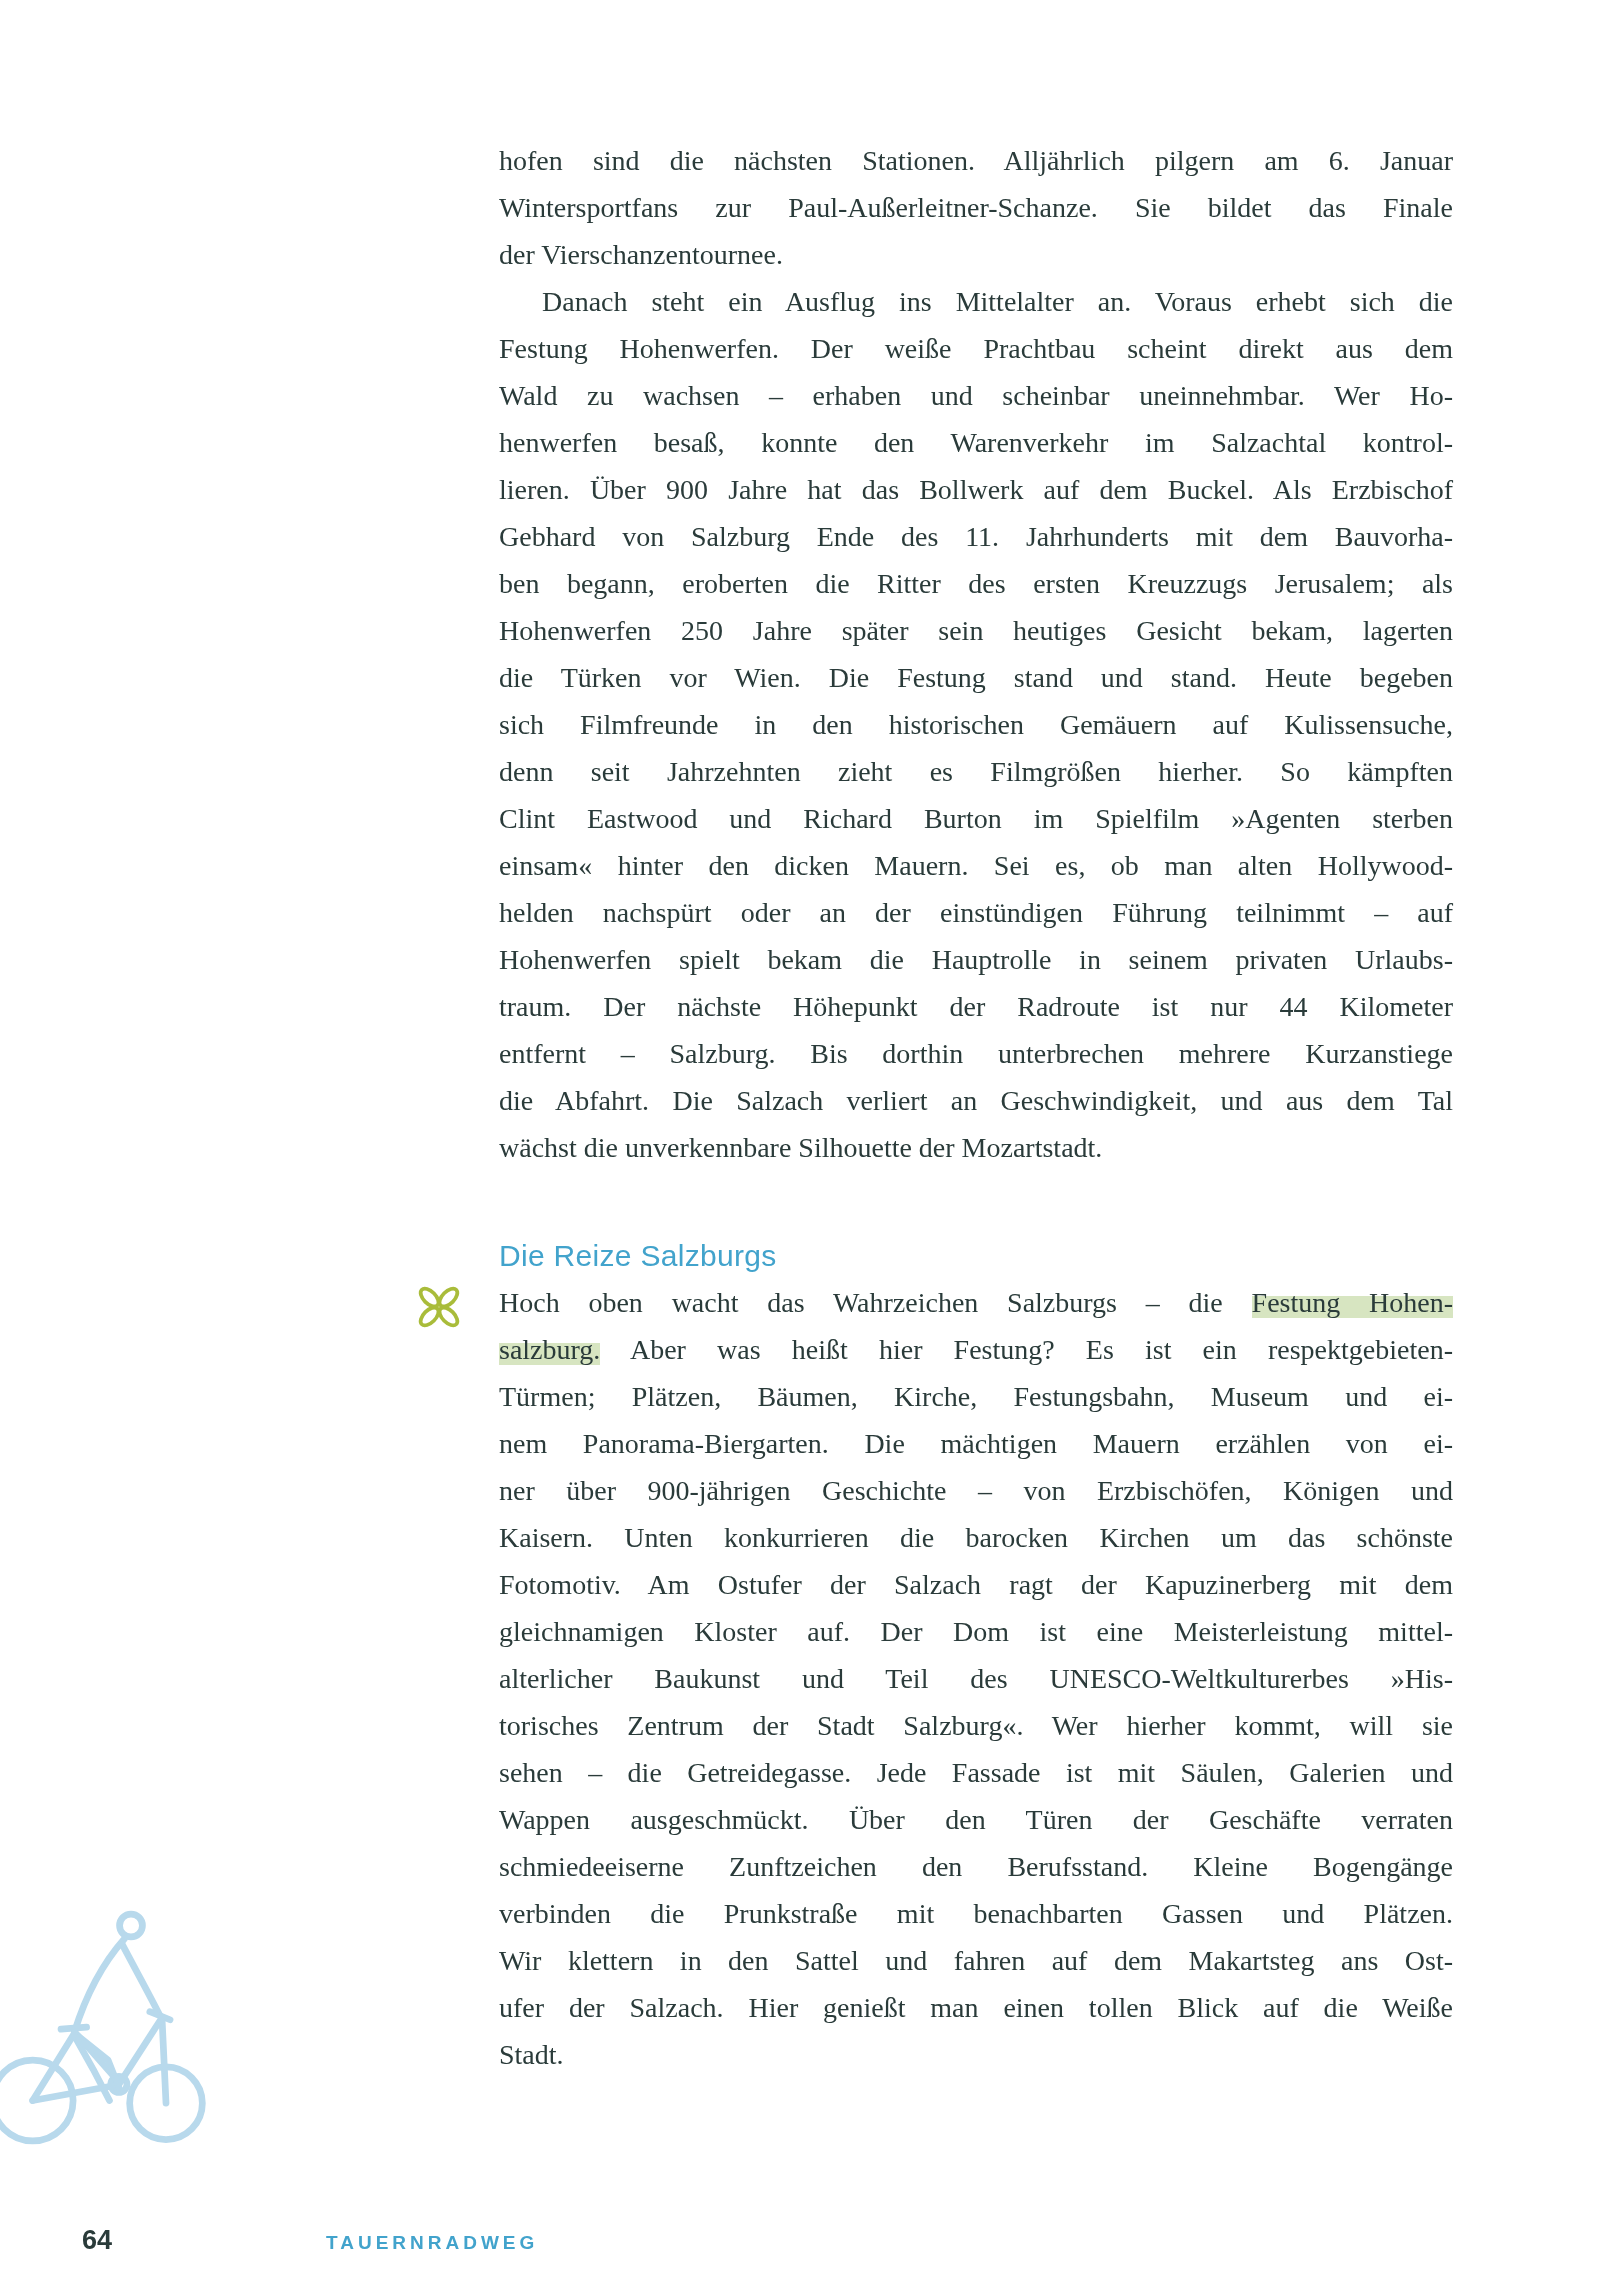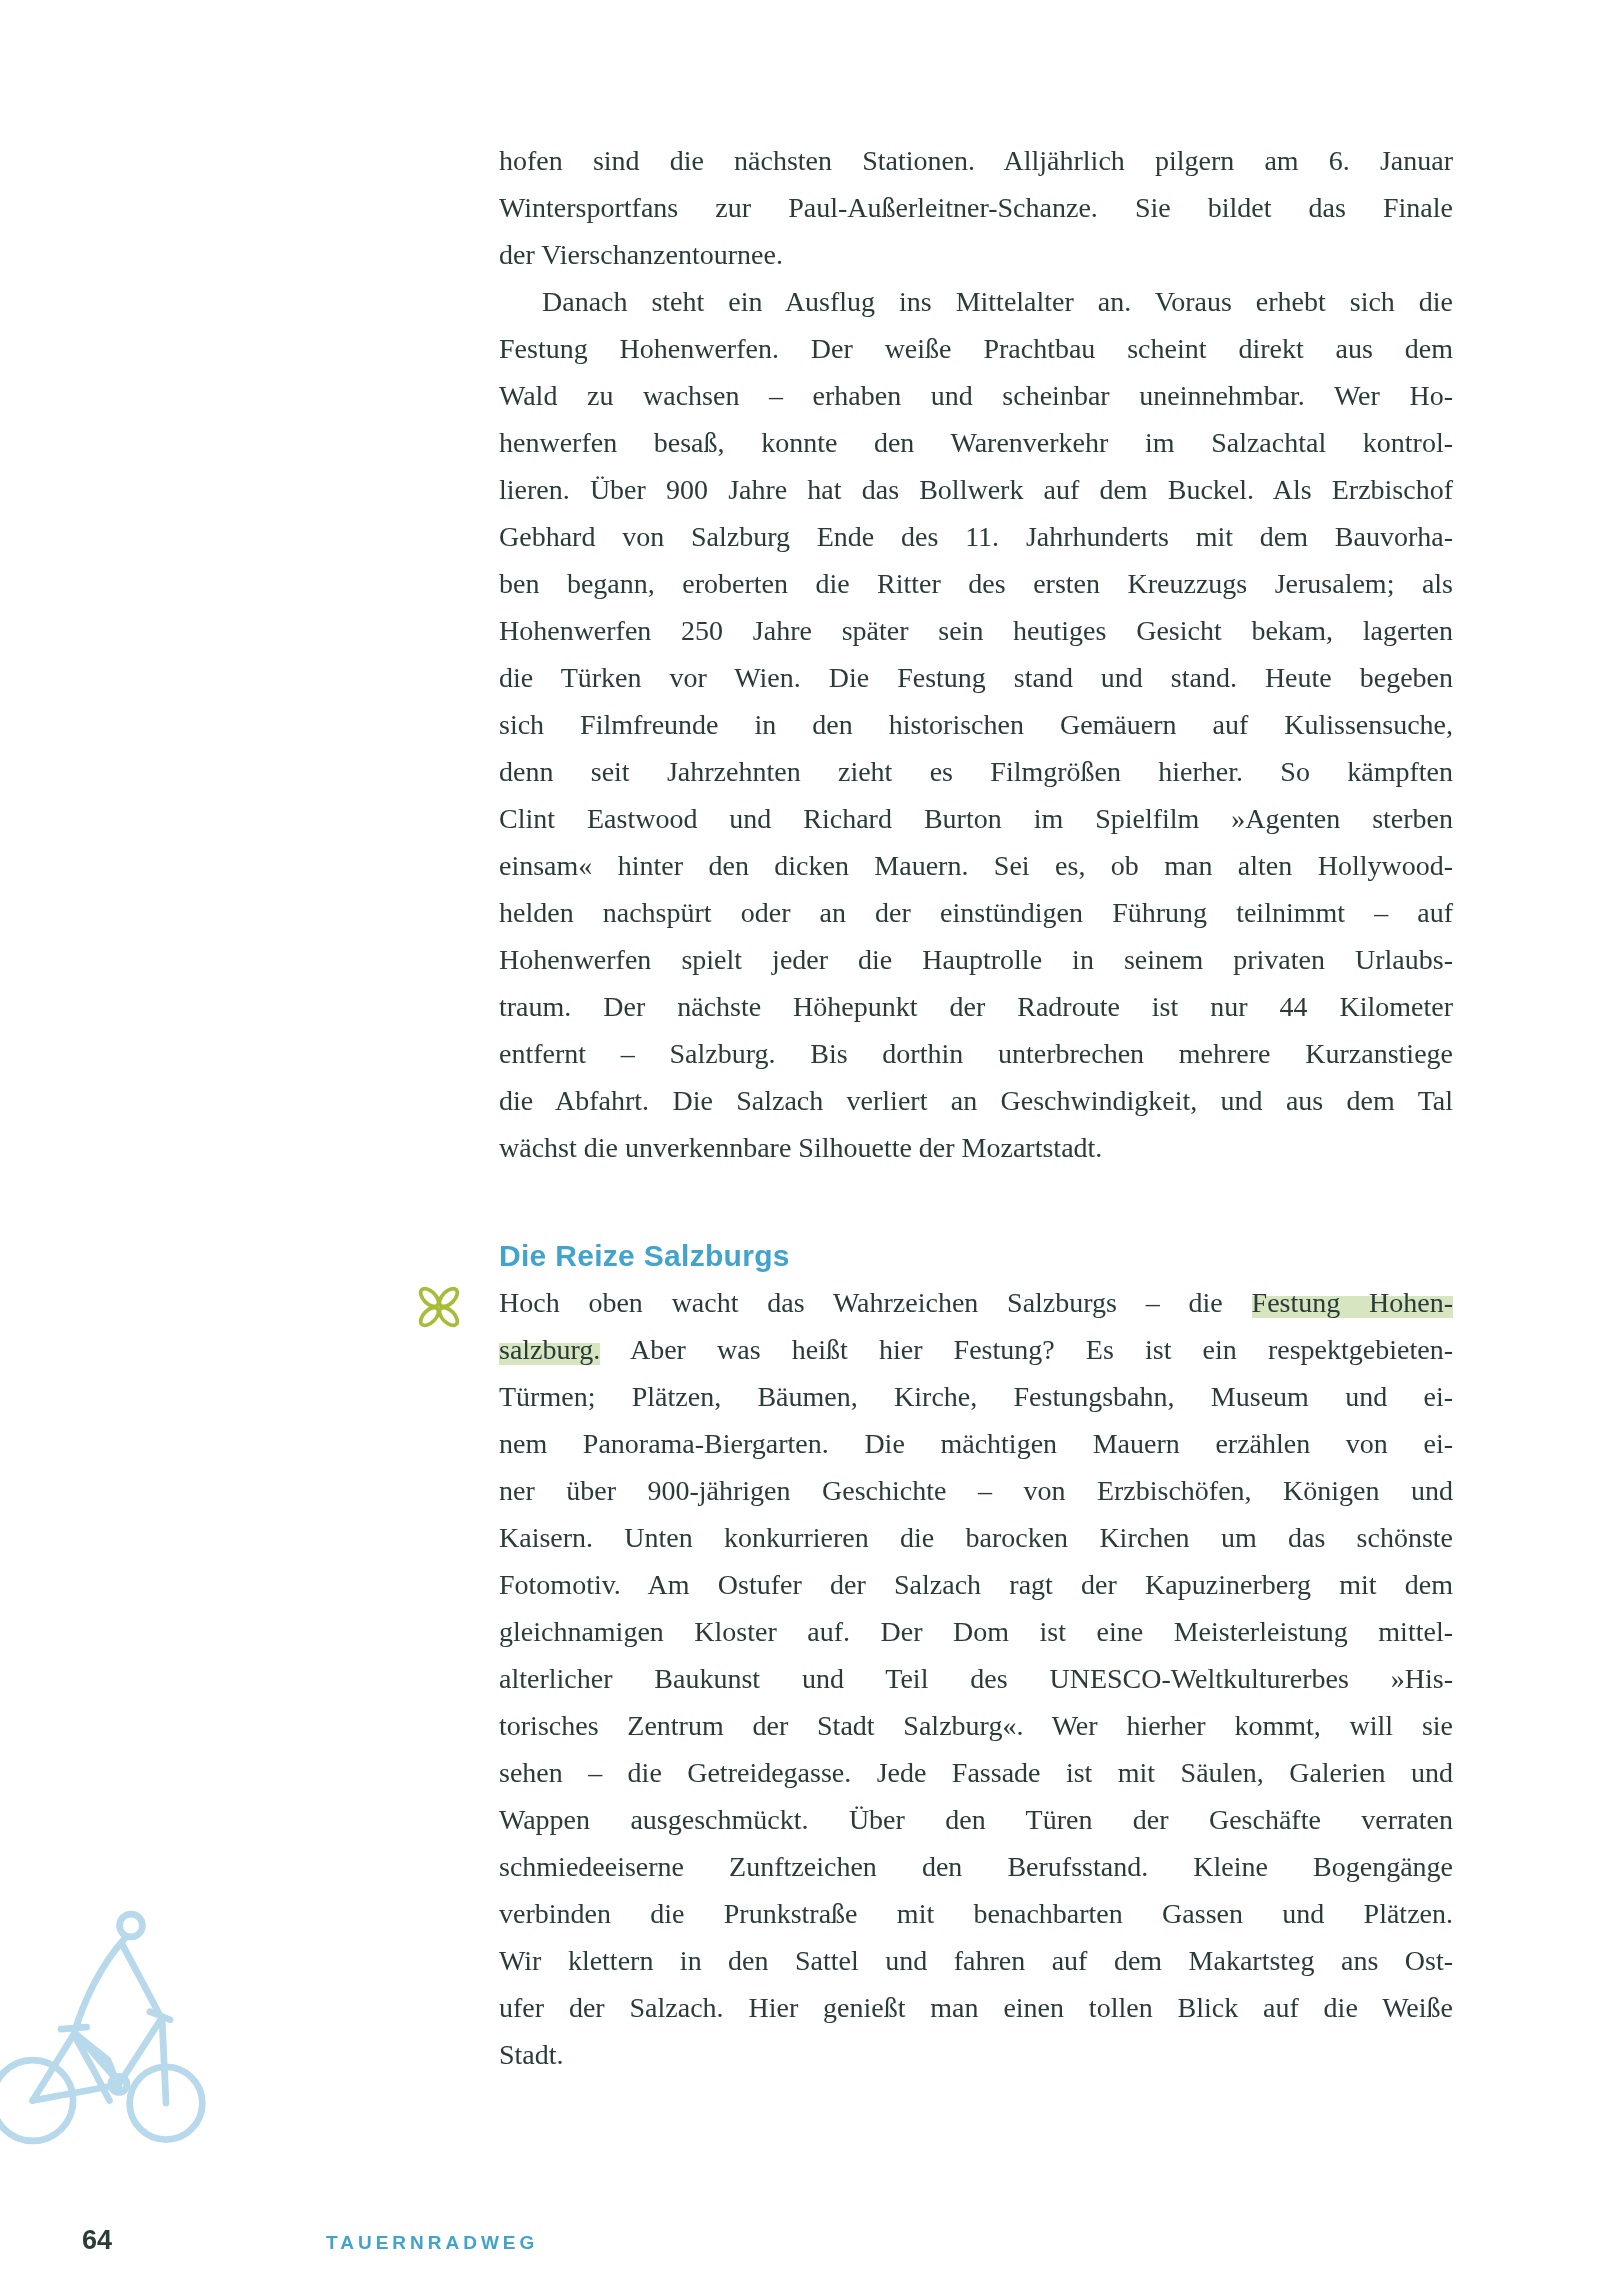--- a/index.html
+++ b/index.html
@@ -25,21 +25,21 @@
   .para { }
   .line {
     text-align:justify;
     text-align-last:justify;
   }
   .line-last { text-align-last:left; }
   .para-indent .line:first-child { text-indent:43px; }
   .heading {
     margin-top:61px;
     font-family:"Liberation Sans", sans-serif;
-    font-weight:bold;
+    font-weight:normal;
     font-size:30px;
     line-height:47px;
     letter-spacing:0.3px;
     color:var(--accent-blue, #42a3cc);
   }
   .hl {
     background:linear-gradient(180deg, rgba(0,0,0,0) 30%, var(--highlight-green, #d7e5c1) 30%);
   }
   .knot {
     position:absolute;
@@ -98,21 +98,21 @@
         <div class="line">lieren. Über 900 Jahre hat das Bollwerk auf dem Buckel. Als Erzbischof</div>
         <div class="line">Gebhard von Salzburg Ende des 11. Jahrhunderts mit dem Bauvorha-</div>
         <div class="line">ben begann, eroberten die Ritter des ersten Kreuzzugs Jerusalem; als</div>
         <div class="line">Hohenwerfen 250 Jahre später sein heutiges Gesicht bekam, lagerten</div>
         <div class="line">die Türken vor Wien. Die Festung stand und stand. Heute begeben</div>
         <div class="line">sich Filmfreunde in den historischen Gemäuern auf Kulissensuche,</div>
         <div class="line">denn seit Jahrzehnten zieht es Filmgrößen hierher. So kämpften</div>
         <div class="line">Clint Eastwood und Richard Burton im Spielfilm »Agenten sterben</div>
         <div class="line">einsam« hinter den dicken Mauern. Sei es, ob man alten Hollywood-</div>
         <div class="line">helden nachspürt oder an der einstündigen Führung teilnimmt – auf</div>
-        <div class="line">Hohenwerfen spielt jeder die Hauptrolle in seinem privaten Urlaubs-</div>
+        <div class="line">Hohenwerfen spielt bekam die Hauptrolle in seinem privaten Urlaubs-</div>
         <div class="line">traum. Der nächste Höhepunkt der Radroute ist nur 44 Kilometer</div>
         <div class="line">entfernt – Salzburg. Bis dorthin unterbrechen mehrere Kurzanstiege</div>
         <div class="line">die Abfahrt. Die Salzach verliert an Geschwindigkeit, und aus dem Tal</div>
         <div class="line line-last">wächst die unverkennbare Silhouette der Mozartstadt.</div>
       </div>
     <div class="heading">Die Reize Salzburgs</div>
     <div class="para">
         <div class="line">Hoch oben wacht das Wahrzeichen Salzburgs – die <span class="hl">Festung Hohen-</span></div>
         <div class="line"><span class="hl">salzburg.</span> Aber was heißt hier Festung? Es ist ein respektgebieten-</div>
         <div class="line">Türmen; Plätzen, Bäumen, Kirche, Festungsbahn, Museum und ei-</div>

